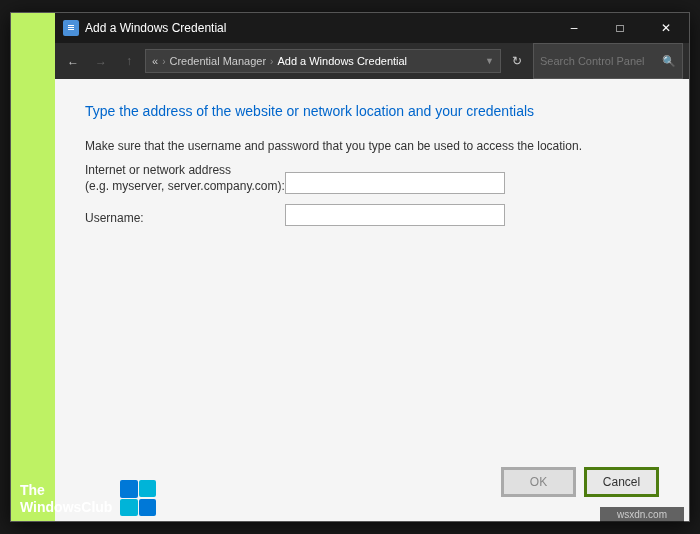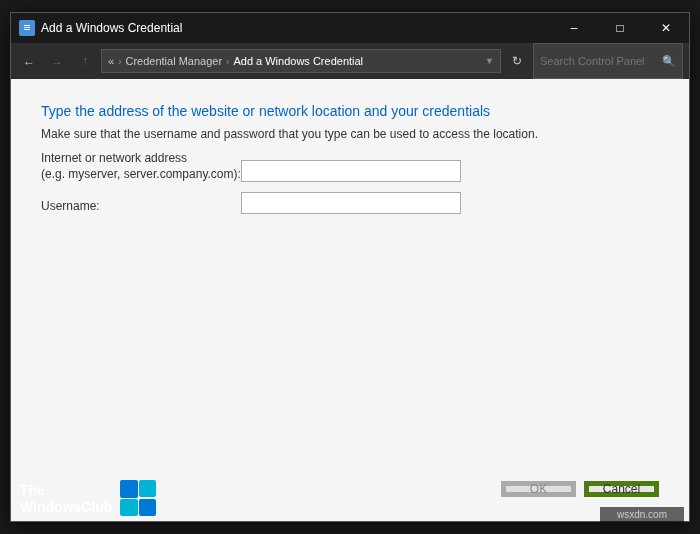--- a/index.html
+++ b/index.html
@@ -11,25 +11,26 @@
       font-size: 12px;
       overflow: hidden;
       display: flex;
       align-items: center;
       justify-content: center;
     }
 
     .window {
       width: 680px;
       height: 510px;
-      background: #eab308;
+      background: #bef264;
       border: 1px solid #555;
       display: flex;
       flex-direction: column;
       box-shadow: 0 4px 20px rgba(0,0,0,0.7);
+      padding-left: 44px;
     }
 
     
     .title-bar {
       height: 30px;
       background: #1a1a1a;
       display: flex;
       align-items: center;
       justify-content: space-between;
       padding: 0 0 0 8px;
@@ -165,21 +166,21 @@
       background: #f5f5f5;
       padding: 24px 30px;
       display: flex;
       flex-direction: column;
     }
 
     .heading {
       color: #0066cc;
       font-size: 14px;
       font-weight: normal;
-      margin-bottom: 8px;
+      margin-bottom: 20px;
     }
 
     .subheading {
       color: #333;
       font-size: 12px;
       margin-bottom: 10px;
     }
 
     .form-section {
       display: flex;
@@ -217,22 +218,22 @@
     .button-row {
       display: flex;
       justify-content: flex-end;
       gap: 8px;
       margin-top: auto;
       padding-top: 20px;
     }
 
     .btn {
       width: 75px;
-      height: 16px;
-      border: 5px solid #4d7c0f;
+      height: 30px;
+      border: 3px solid #4d7c0f;
       background: #e8e8e8;
       font-size: 12px;
       cursor: pointer;
       font-family: 'Segoe UI', Arial, sans-serif;
       display: flex;
       align-items: center;
       justify-content: center;
     }
     .btn.primary { background: #e0e0e0; border-color: #aaa; color: #888; }
     .btn.cancel { background: #e8e8e8; color: #333; }

